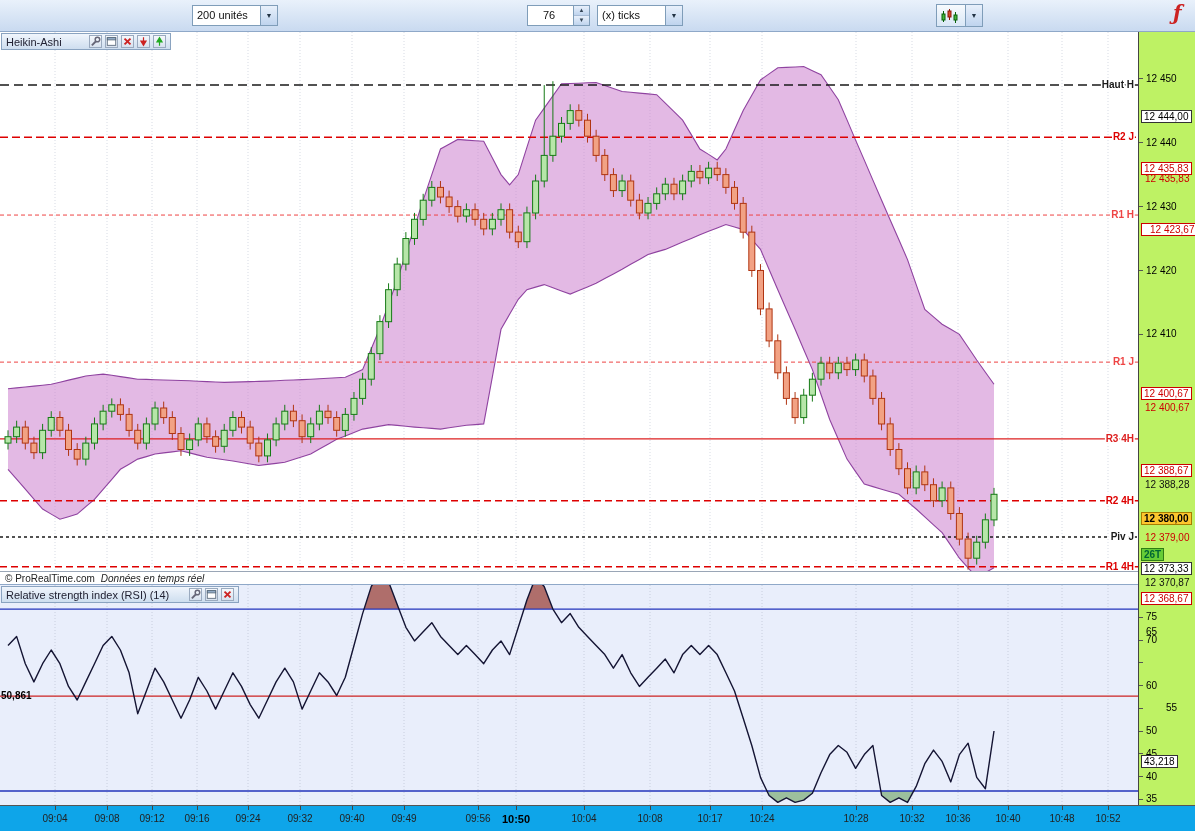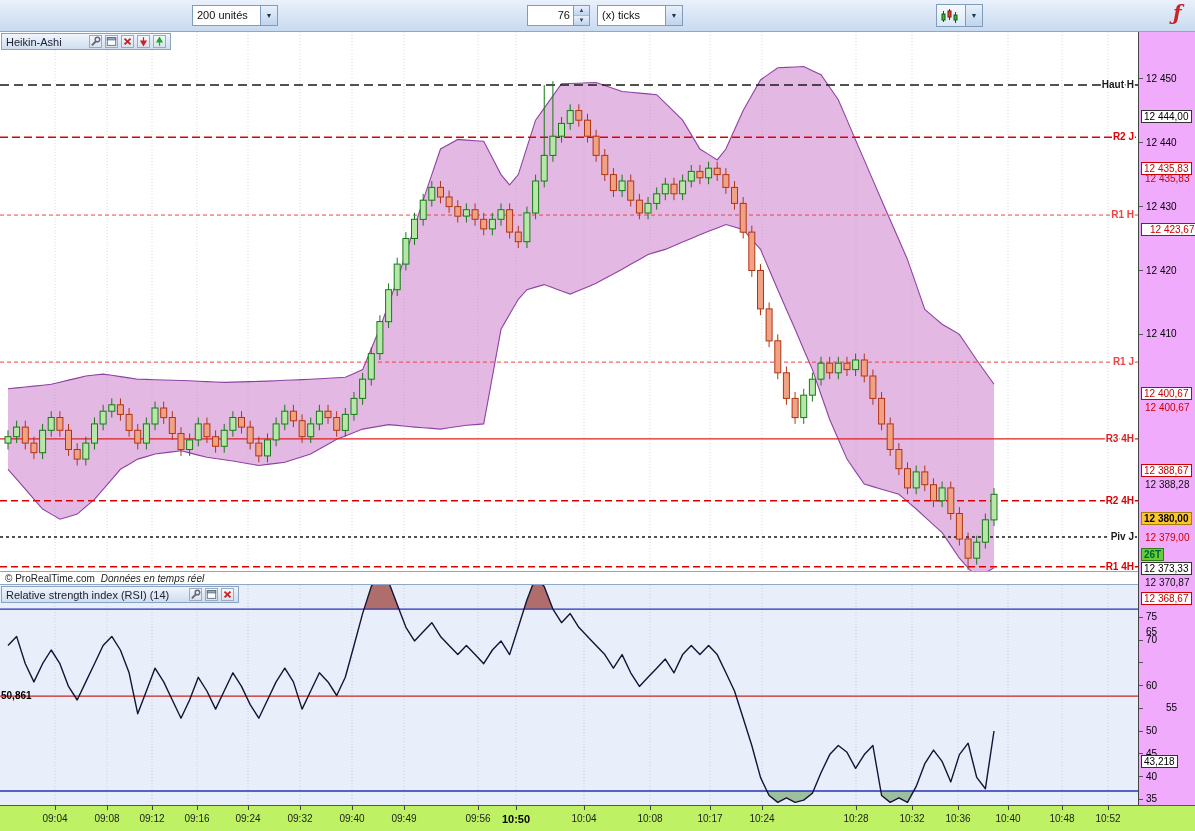--- a/index.html
+++ b/index.html
@@ -8,21 +8,21 @@
   svg{display:block}
 
   
   .toolbar{position:absolute;left:0;top:0;width:1195px;height:32px;
            background:linear-gradient(#e9f1fb,#c9daf0);border-bottom:1px solid #8fa8c8;box-sizing:border-box}
   .tb-select,.tb-spin{position:absolute;top:5px;height:21px;border:1px solid #7f9db9;background:#fff;
            display:flex;align-items:stretch;font-size:11px;box-sizing:border-box;color:#111}
   .tb-select .txt{flex:1;padding:3px 4px 0;white-space:nowrap}
   .arrow-btn{width:16px;display:flex;align-items:center;justify-content:center;font-size:7px;color:#234;
            background:linear-gradient(#e8f0fb,#bfd4ee);border-left:1px solid #7f9db9;cursor:default}
-  .tb-spin .num{flex:1;text-align:right;padding:3px 3px 0 0}
+  .tb-spin .num{flex:1;text-align:center;padding:3px 3px 0 0}
   .spin-col{width:15px;display:flex;flex-direction:column;border-left:1px solid #7f9db9}
   .spin-btn{flex:1;font-size:6px;line-height:9px;text-align:center;color:#345;
            background:linear-gradient(#e8f0fb,#bfd4ee)}
   .spin-btn:first-child{border-bottom:1px solid #a8bcd6}
   .tb-chartbtn{position:absolute;top:4px;height:23px;display:flex;align-items:stretch;
            border:1px solid #7f9db9;background:linear-gradient(#f7fafd,#d9e7f6);box-sizing:border-box}
   .ct-icon{display:flex;align-items:center;padding:0 3px}
   .tb-logo{position:absolute;left:1173px;top:1px;font-size:20px;font-style:italic;font-weight:bold;
            color:#cc2222;font-family:"DejaVu Serif",serif}
 
@@ -38,35 +38,35 @@
   .main-header{left:1px;top:1px;width:170px}
   .rsi-header{left:1px;top:1px;width:238px}
   .ph-title{flex:1;white-space:nowrap;overflow:hidden}
   .hicon{width:13px;height:13px;background:linear-gradient(#f5f8fc,#d8e2ef);border:1px solid #9aaabf;
             display:flex;align-items:center;justify-content:center;box-sizing:border-box}
 
   .copyright{position:absolute;left:5px;top:573px;font-size:10px;color:#222;z-index:6}
   .copyright .it{font-style:italic;margin-left:6px}
 
   
-  .axis-col{position:absolute;left:1138px;top:32px;width:57px;height:773px;background:#f0abfc;
+  .axis-col{position:absolute;left:1138px;top:32px;width:57px;height:773px;background:#bef264;
             border-left:1px solid #444;box-sizing:border-box}
   .axis-label{position:absolute;left:7px;font-size:10px;color:#000;white-space:nowrap}
   .axis-mark{position:absolute;left:0;width:4px;height:1px;background:#555}
   .badge{position:absolute;left:2px;font-size:10px;line-height:12px;height:13px;padding:0 2px;
             white-space:nowrap;box-sizing:border-box;z-index:3}
   .boxed-black{border:1px solid #333;background:#fff;color:#000}
   .boxed-red{border:1px solid #cc0000;background:#fff;color:#cc0000}
   .plain-red{color:#cc0000;padding-left:4px}
   .plain-black{color:#111;padding-left:4px}
   .price-yellow{background:#fdc62e;border:1px solid #a87d00;color:#000;font-weight:bold}
   .countdown-green{background:#66cd36;border:1px solid #2f7d14;color:#063;font-weight:bold}
 
   
-  .time-axis{position:absolute;left:0;top:805px;width:1195px;height:26px;background:#bef264;
+  .time-axis{position:absolute;left:0;top:805px;width:1195px;height:26px;background:#0ea5e9;
             border-top:1px solid #555;box-sizing:border-box}
   .time-tick{position:absolute;top:0;width:1px;height:4px;background:#444}
   .time-label{position:absolute;top:7px;width:40px;text-align:center;font-size:10px;color:#222;white-space:nowrap}
   .time-label.bold{font-weight:bold;font-size:11px;color:#000}
 </style>
 </head>
 <body>
 
 <div class="toolbar">
   <div class="tb-select" style="left:192px;width:86px">

